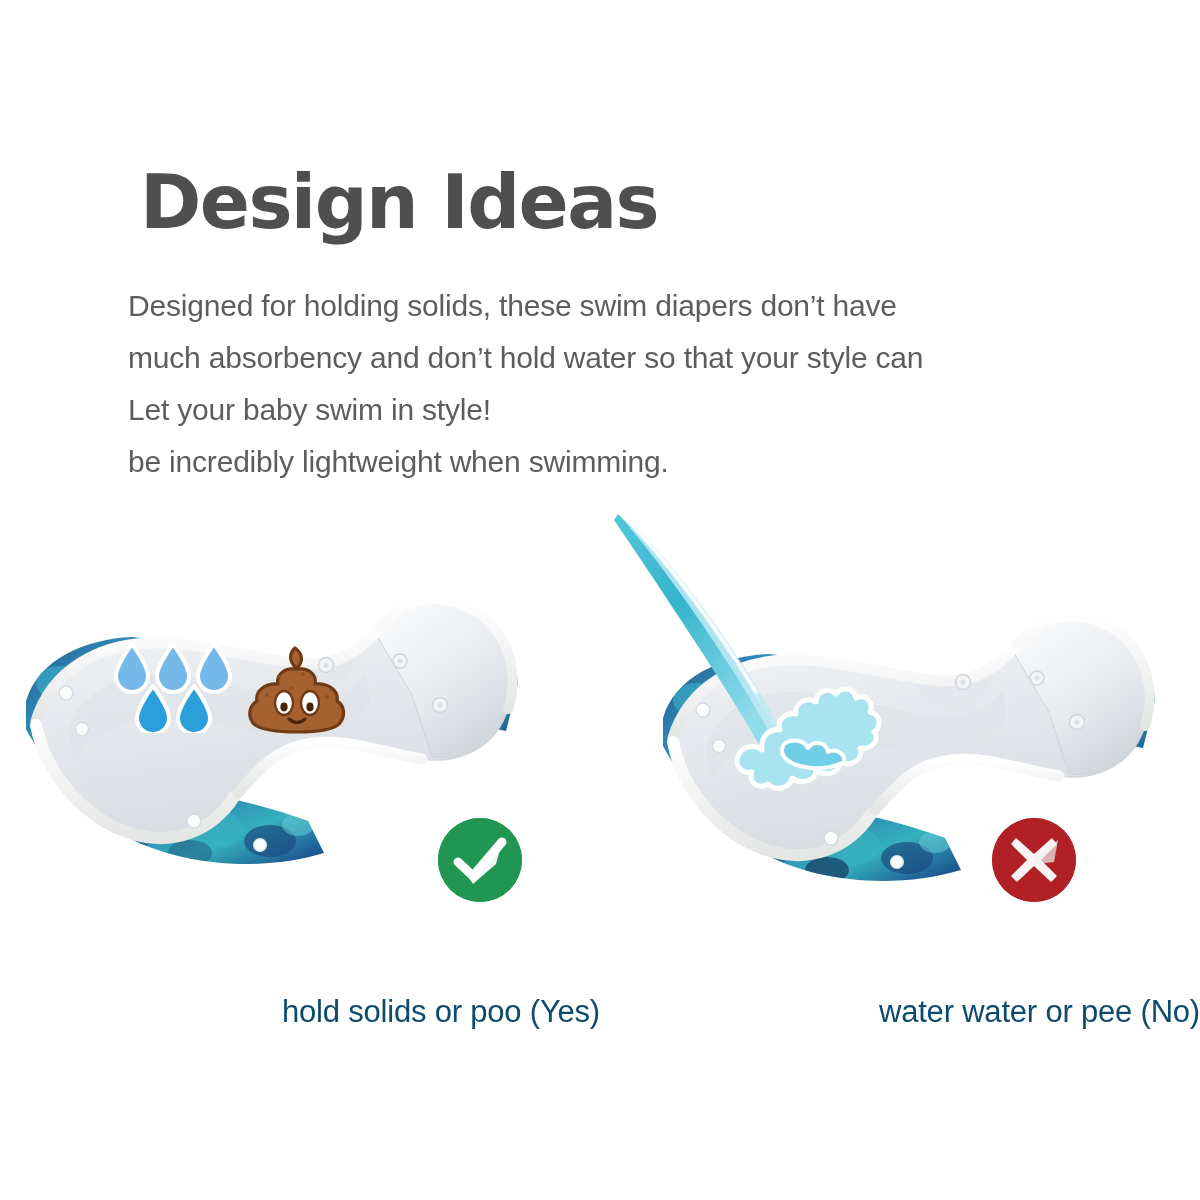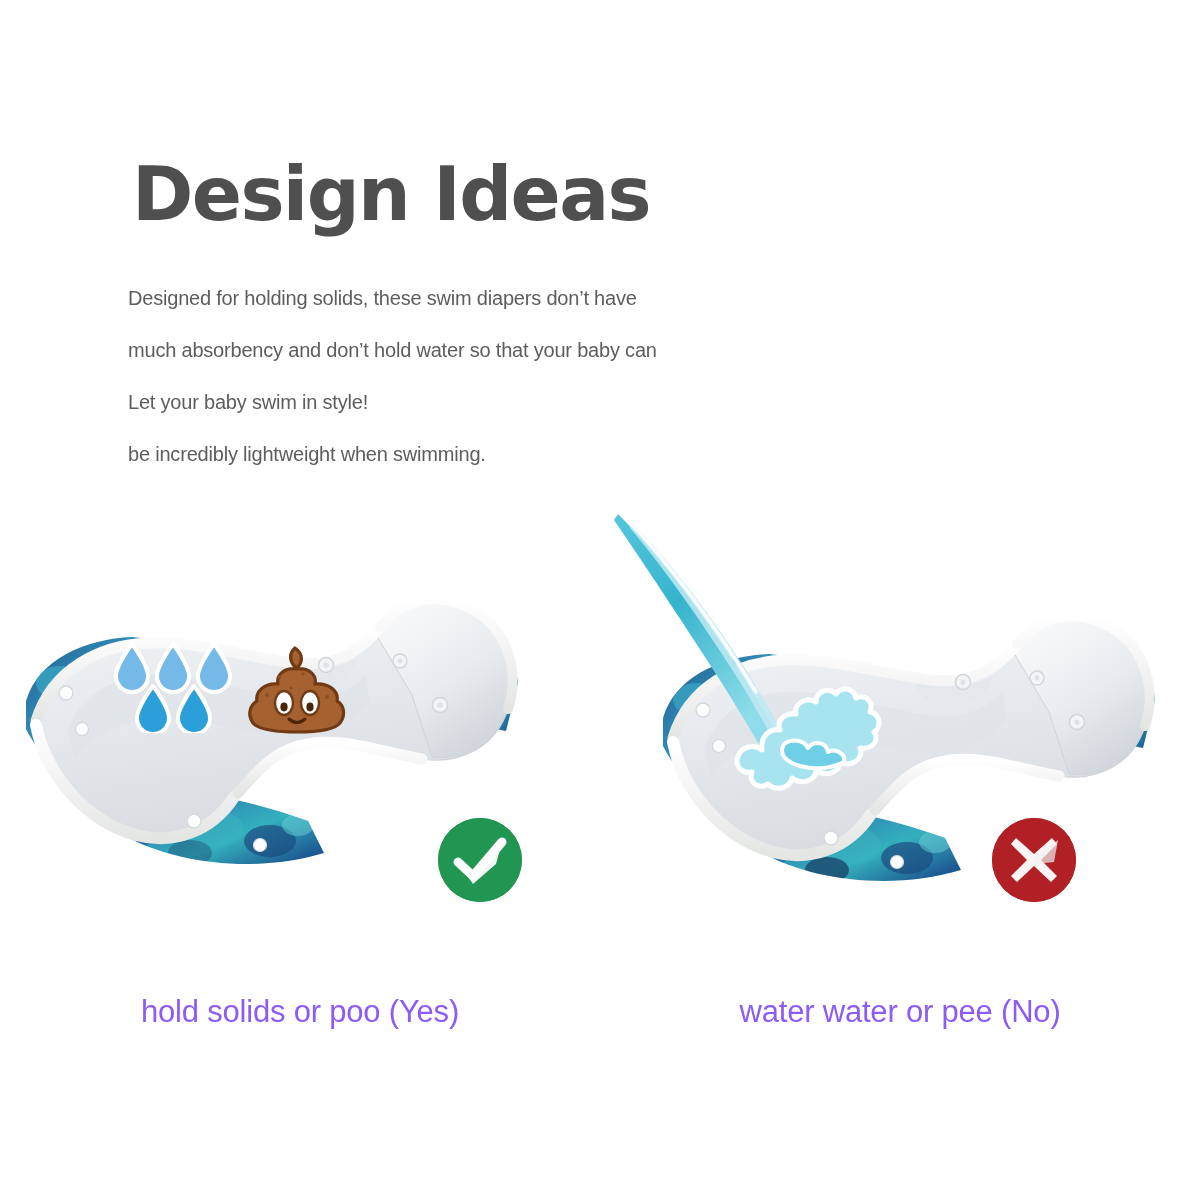--- a/index.html
+++ b/index.html
@@ -30,29 +30,29 @@
     width: 1000px;
   }
 
   #page-title {
     font-family: "DejaVu Sans", "Liberation Sans", sans-serif;
     font-size: 74px;
     font-weight: 700;
     letter-spacing: -1.6px;
     color: #4f4f4f;
     line-height: 1.05;
-    margin: 4px;
+    margin: 12px;
     white-space: nowrap;
   }
 
   #description {
     margin: 38px 0 0 0;
     font-family: "Liberation Sans", sans-serif;
     font-weight: 300;
-    font-size: 20px;
+    font-size: 30px;
     line-height: 52px;
     color: #5d5d5d;
     letter-spacing: -0.2px;
   }
   #description .desc-line {
     display: block;
     white-space: nowrap;
   }
 
   
@@ -79,25 +79,25 @@
     top: 0;
     width: 600px;
     height: 460px;
   }
 
   .panel-caption {
     position: absolute;
     left: 0;
     top: 496px;
     width: 600px;
-    text-align: center;
+    text-align: right;
     font-family: "Liberation Sans", sans-serif;
     font-weight: 300;
     font-size: 31px;
-    color: #8b5cf6;
+    color: #0c4a6e;
     letter-spacing: -0.2px;
   }
 
   
   .product {
     position: absolute;
     width: 520px;
     height: 330px;
   }
   #product-yes { left: 8px;  top: 55px; }
@@ -150,21 +150,21 @@
 </head>
 <body>
 
 <div id="infographic">
 
   <div id="header-block">
     <h1 id="page-title">Design Ideas</h1>
 
     <p id="description">
       <span class="desc-line">Designed for holding solids, these swim diapers don’t have</span>
-      <span class="desc-line">much absorbency and don’t hold water so that your baby can</span>
+      <span class="desc-line">much absorbency and don’t hold water so that your style can</span>
       <span class="desc-line">Let your baby swim in style!</span>
       <span class="desc-line">be incredibly lightweight when swimming.</span>
     </p>
   </div>
 
   <div id="comparison">
 
     <div class="panel" id="panel-yes">
       <div class="stage">
 

